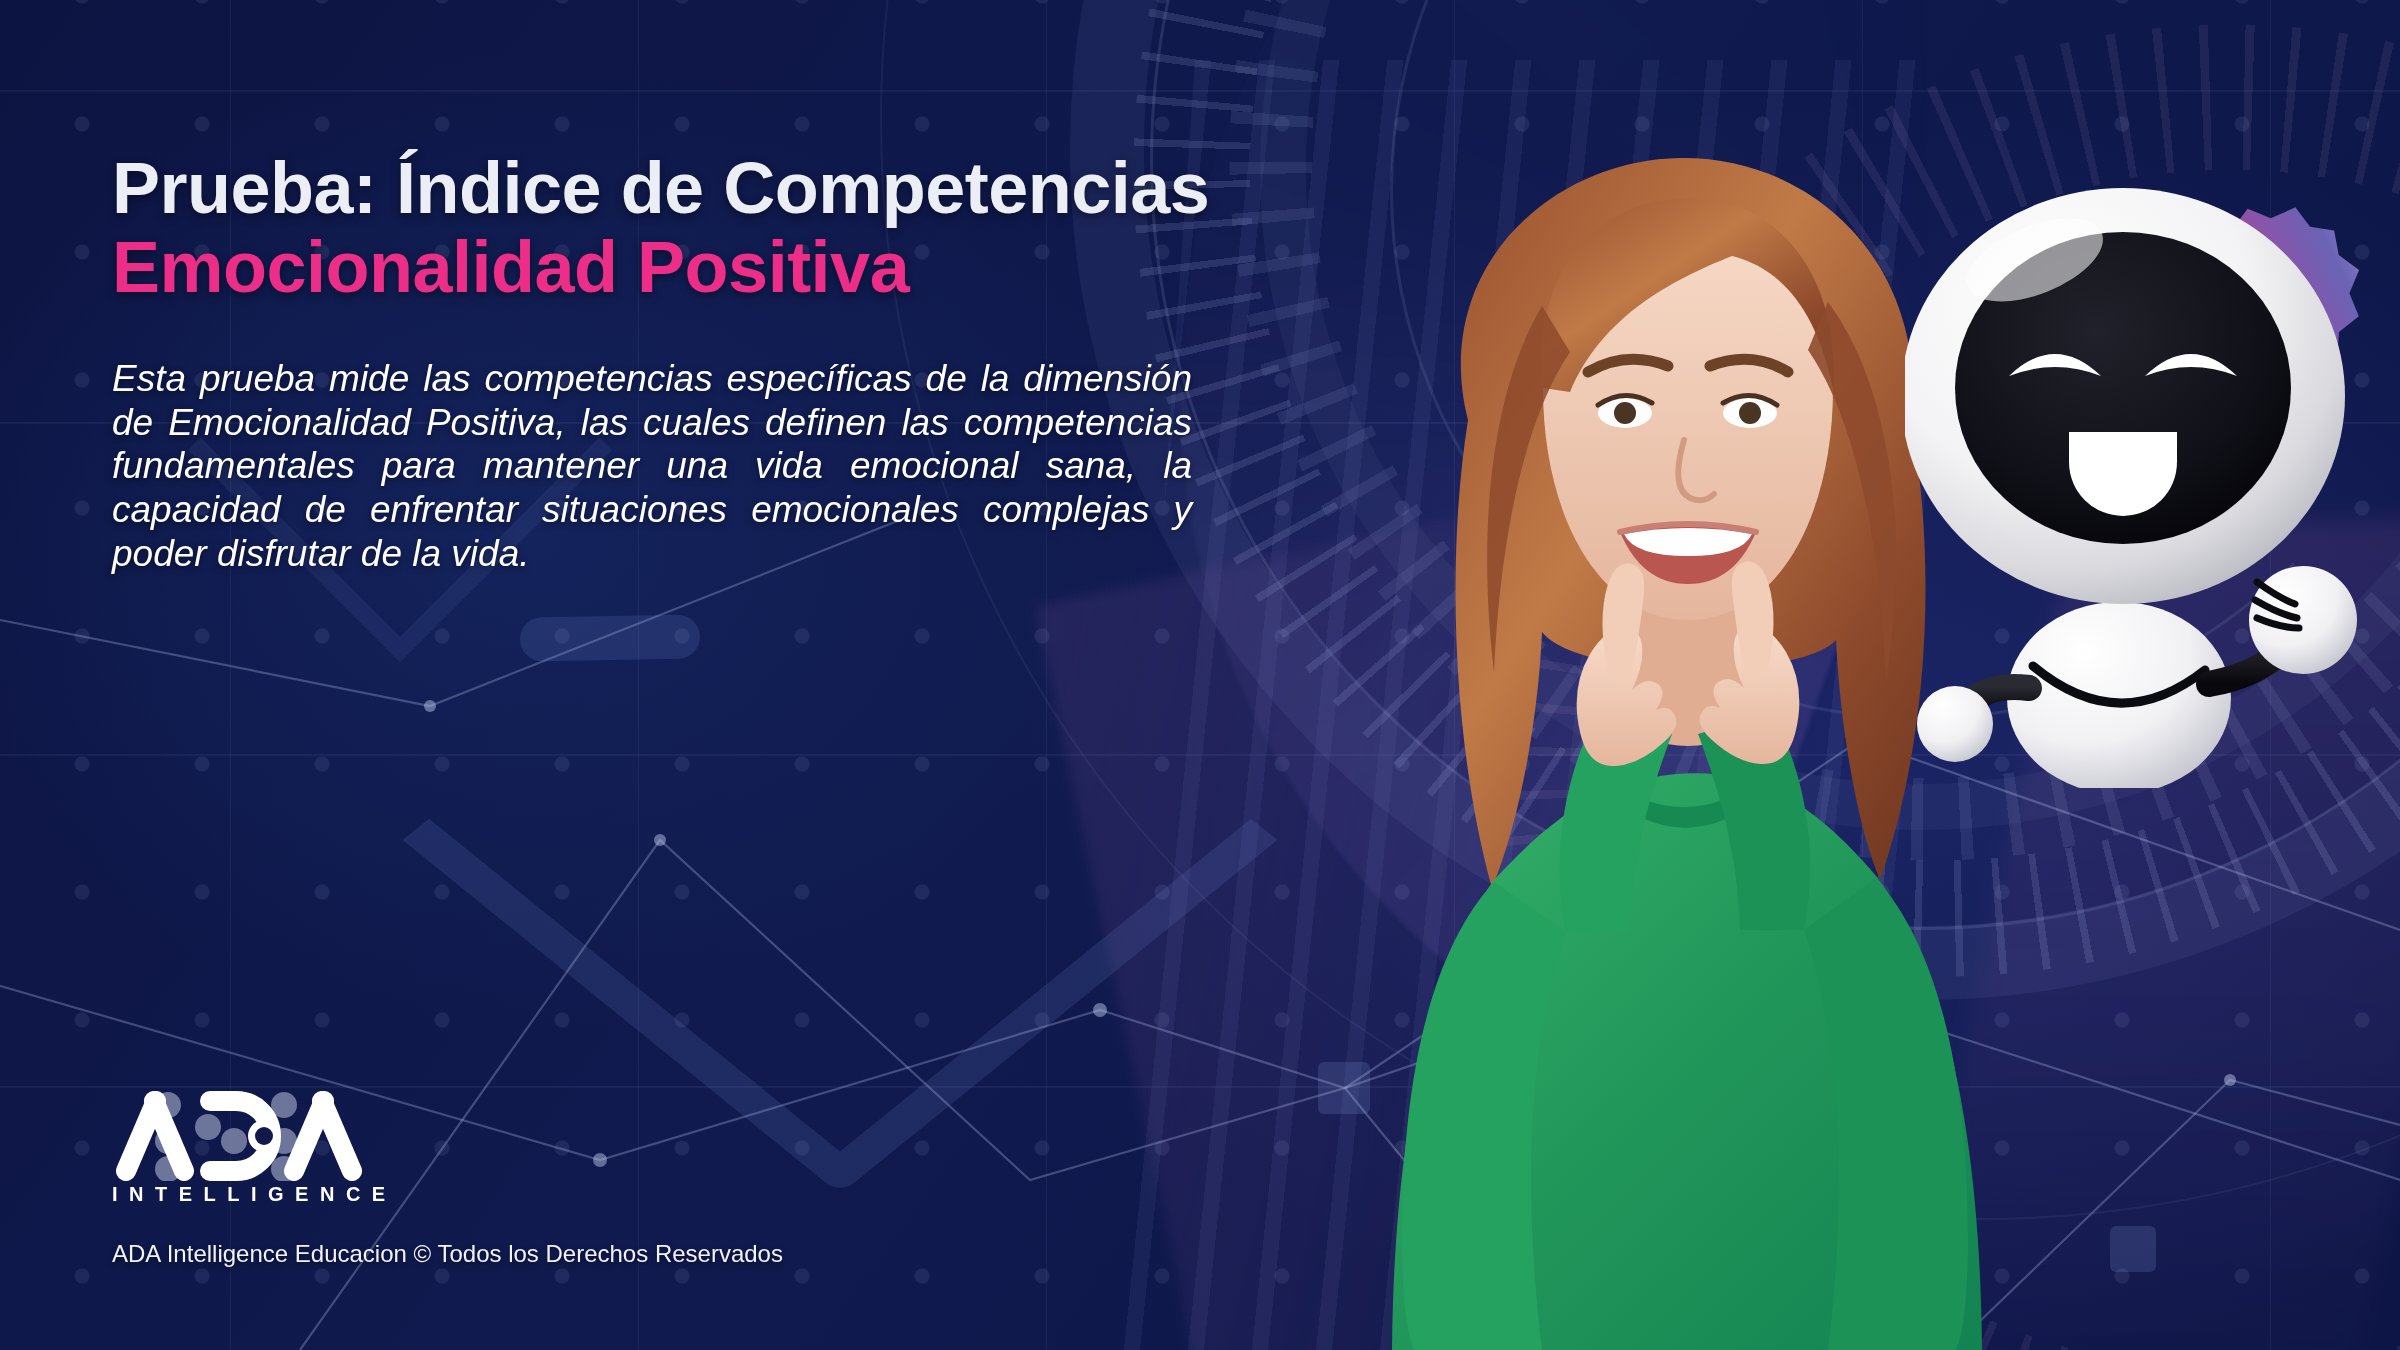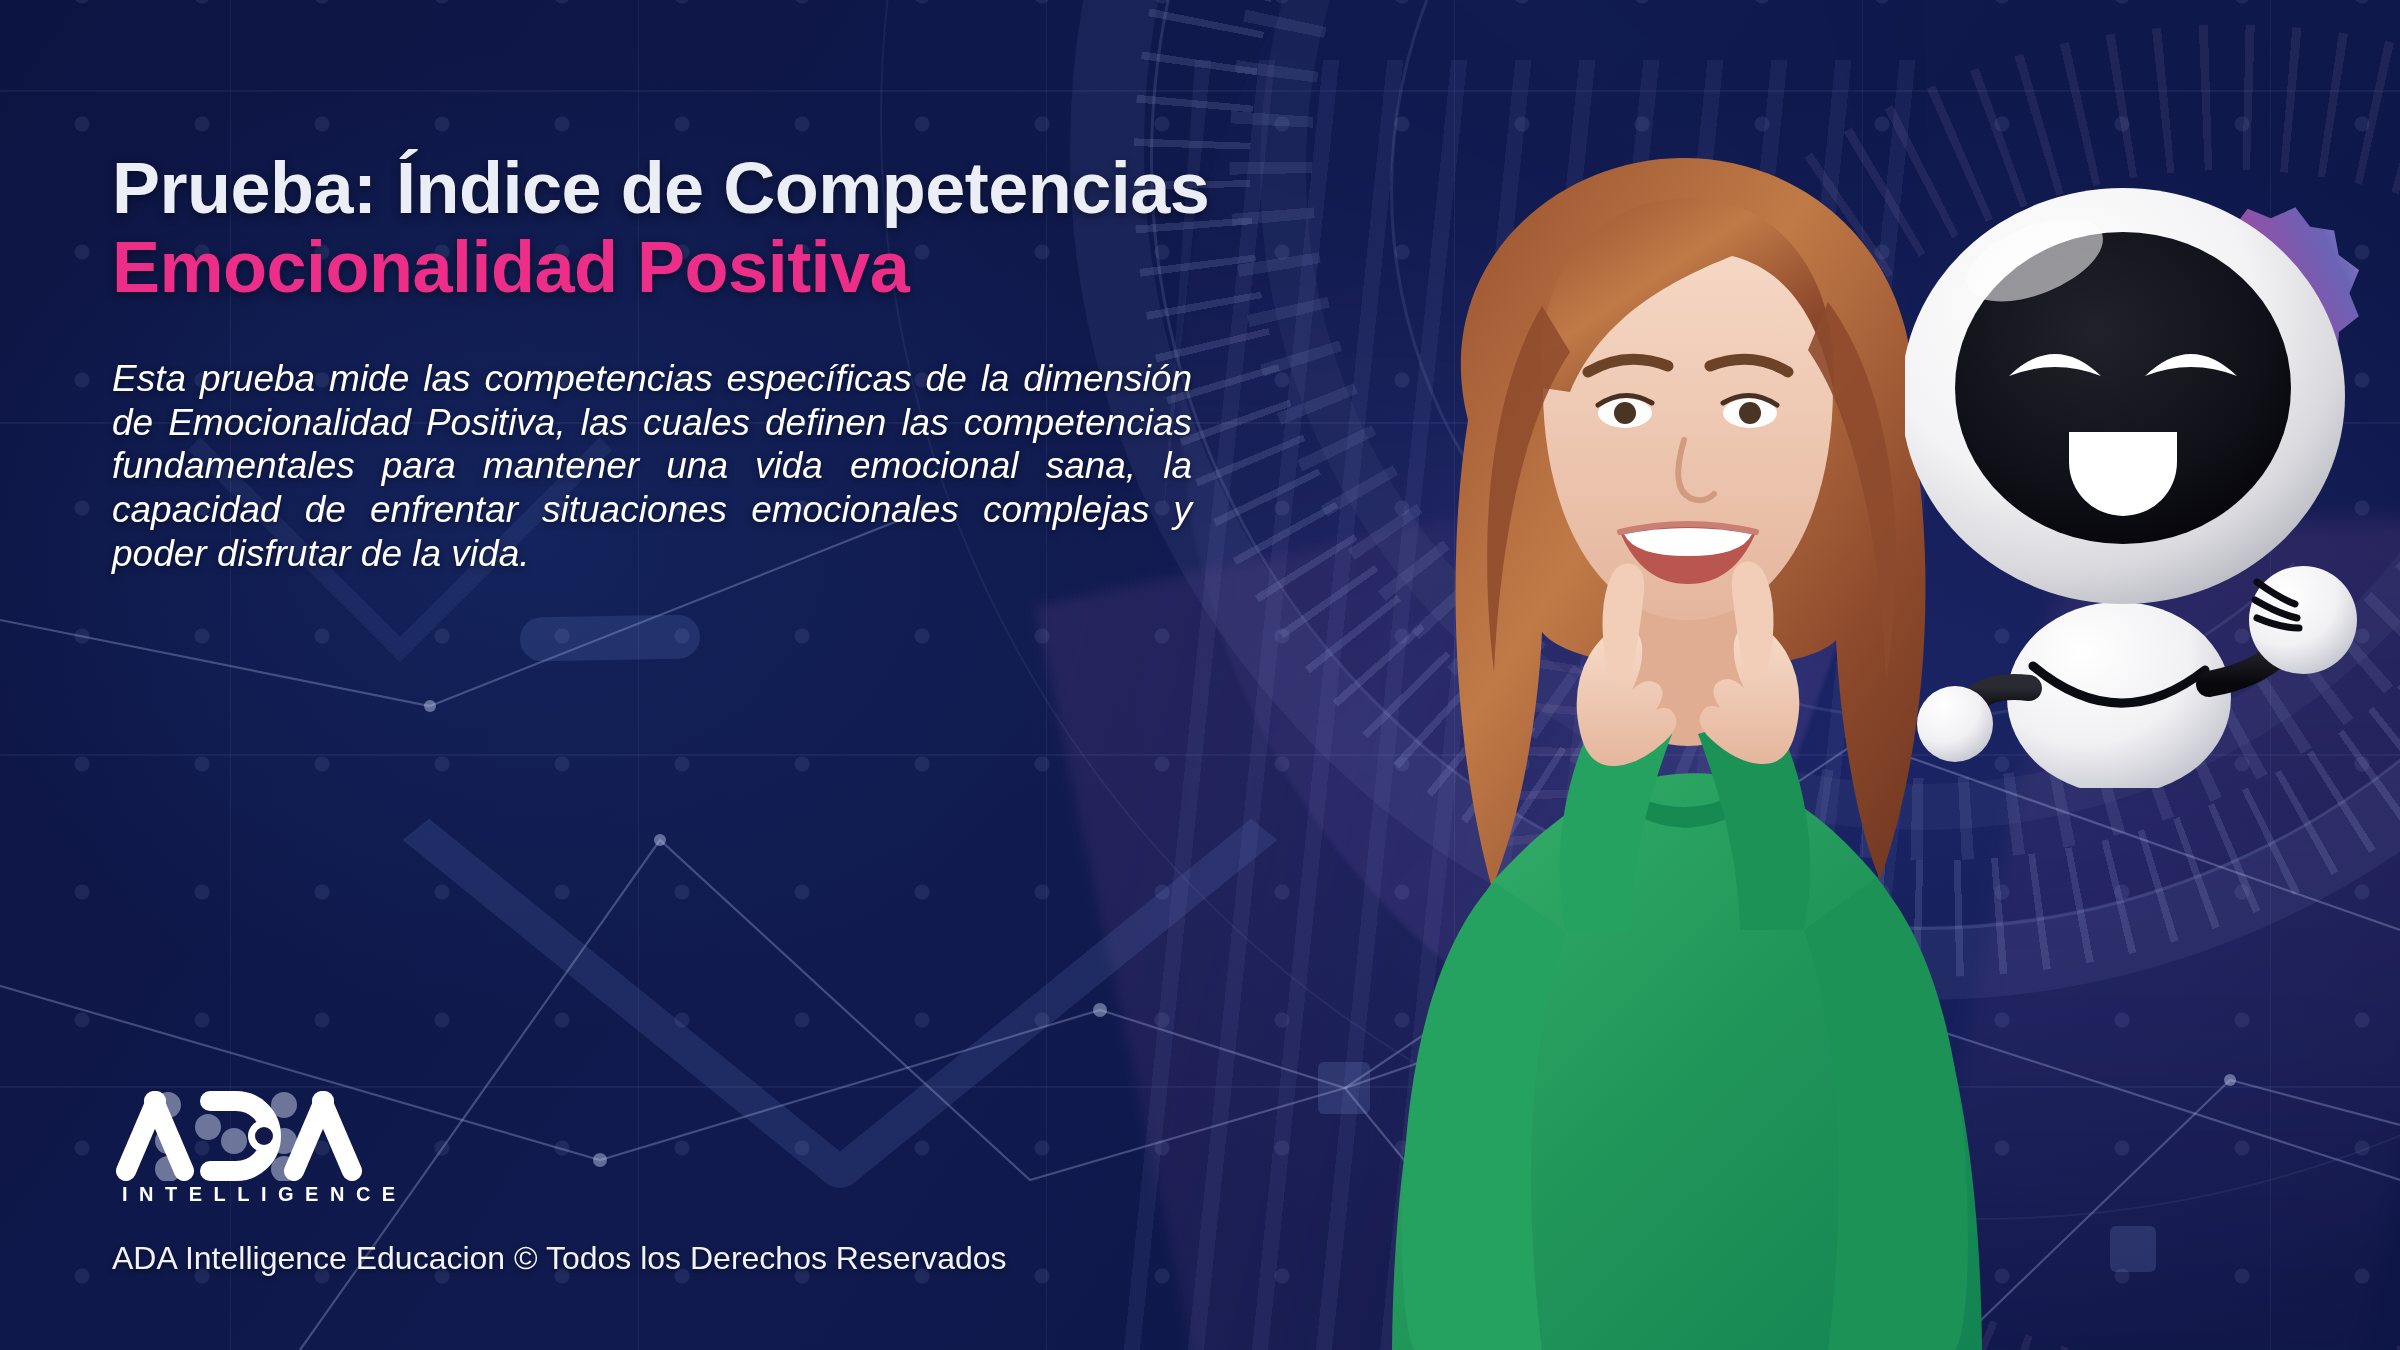--- a/index.html
+++ b/index.html
@@ -134,26 +134,26 @@
     display:inline-block; margin-top:30px; margin-left:-16px;
     padding:9px 22px 11px; border-radius:26px;
     background:rgba(18,28,78,.62);
     font-size:30px; font-weight:700; letter-spacing:.6px;
     color:#d8dcec; text-shadow:0 2px 5px rgba(0,0,0,.55);
   }
 
   .logo-wrap{ position:absolute; left:0px; top:1085px; width:420px; }
   .logo-svg{ display:block; }
   .logo-word{
-    margin-top:2px; margin-left:10px;
+    margin-top:2px; 
     font-size:20px; font-weight:700; letter-spacing:11.5px; color:#ffffff;
   }
   .copyright{
     position:absolute; left:0px; top:1240px;
-    font-size:32px; color:#f2f3fa; text-shadow:0 2px 5px rgba(0,0,0,.5);
+    font-size:24px; color:#f2f3fa; text-shadow:0 2px 5px rgba(0,0,0,.5);
     white-space:nowrap;
   }
 
   
   .photo{ position:absolute; left:1280px; top:120px; width:800px; height:1230px; z-index:4; }
   .robot{ position:absolute; left:1905px; top:168px; width:480px; height:620px; z-index:5; }
 </style>
 </head>
 <body>
 

